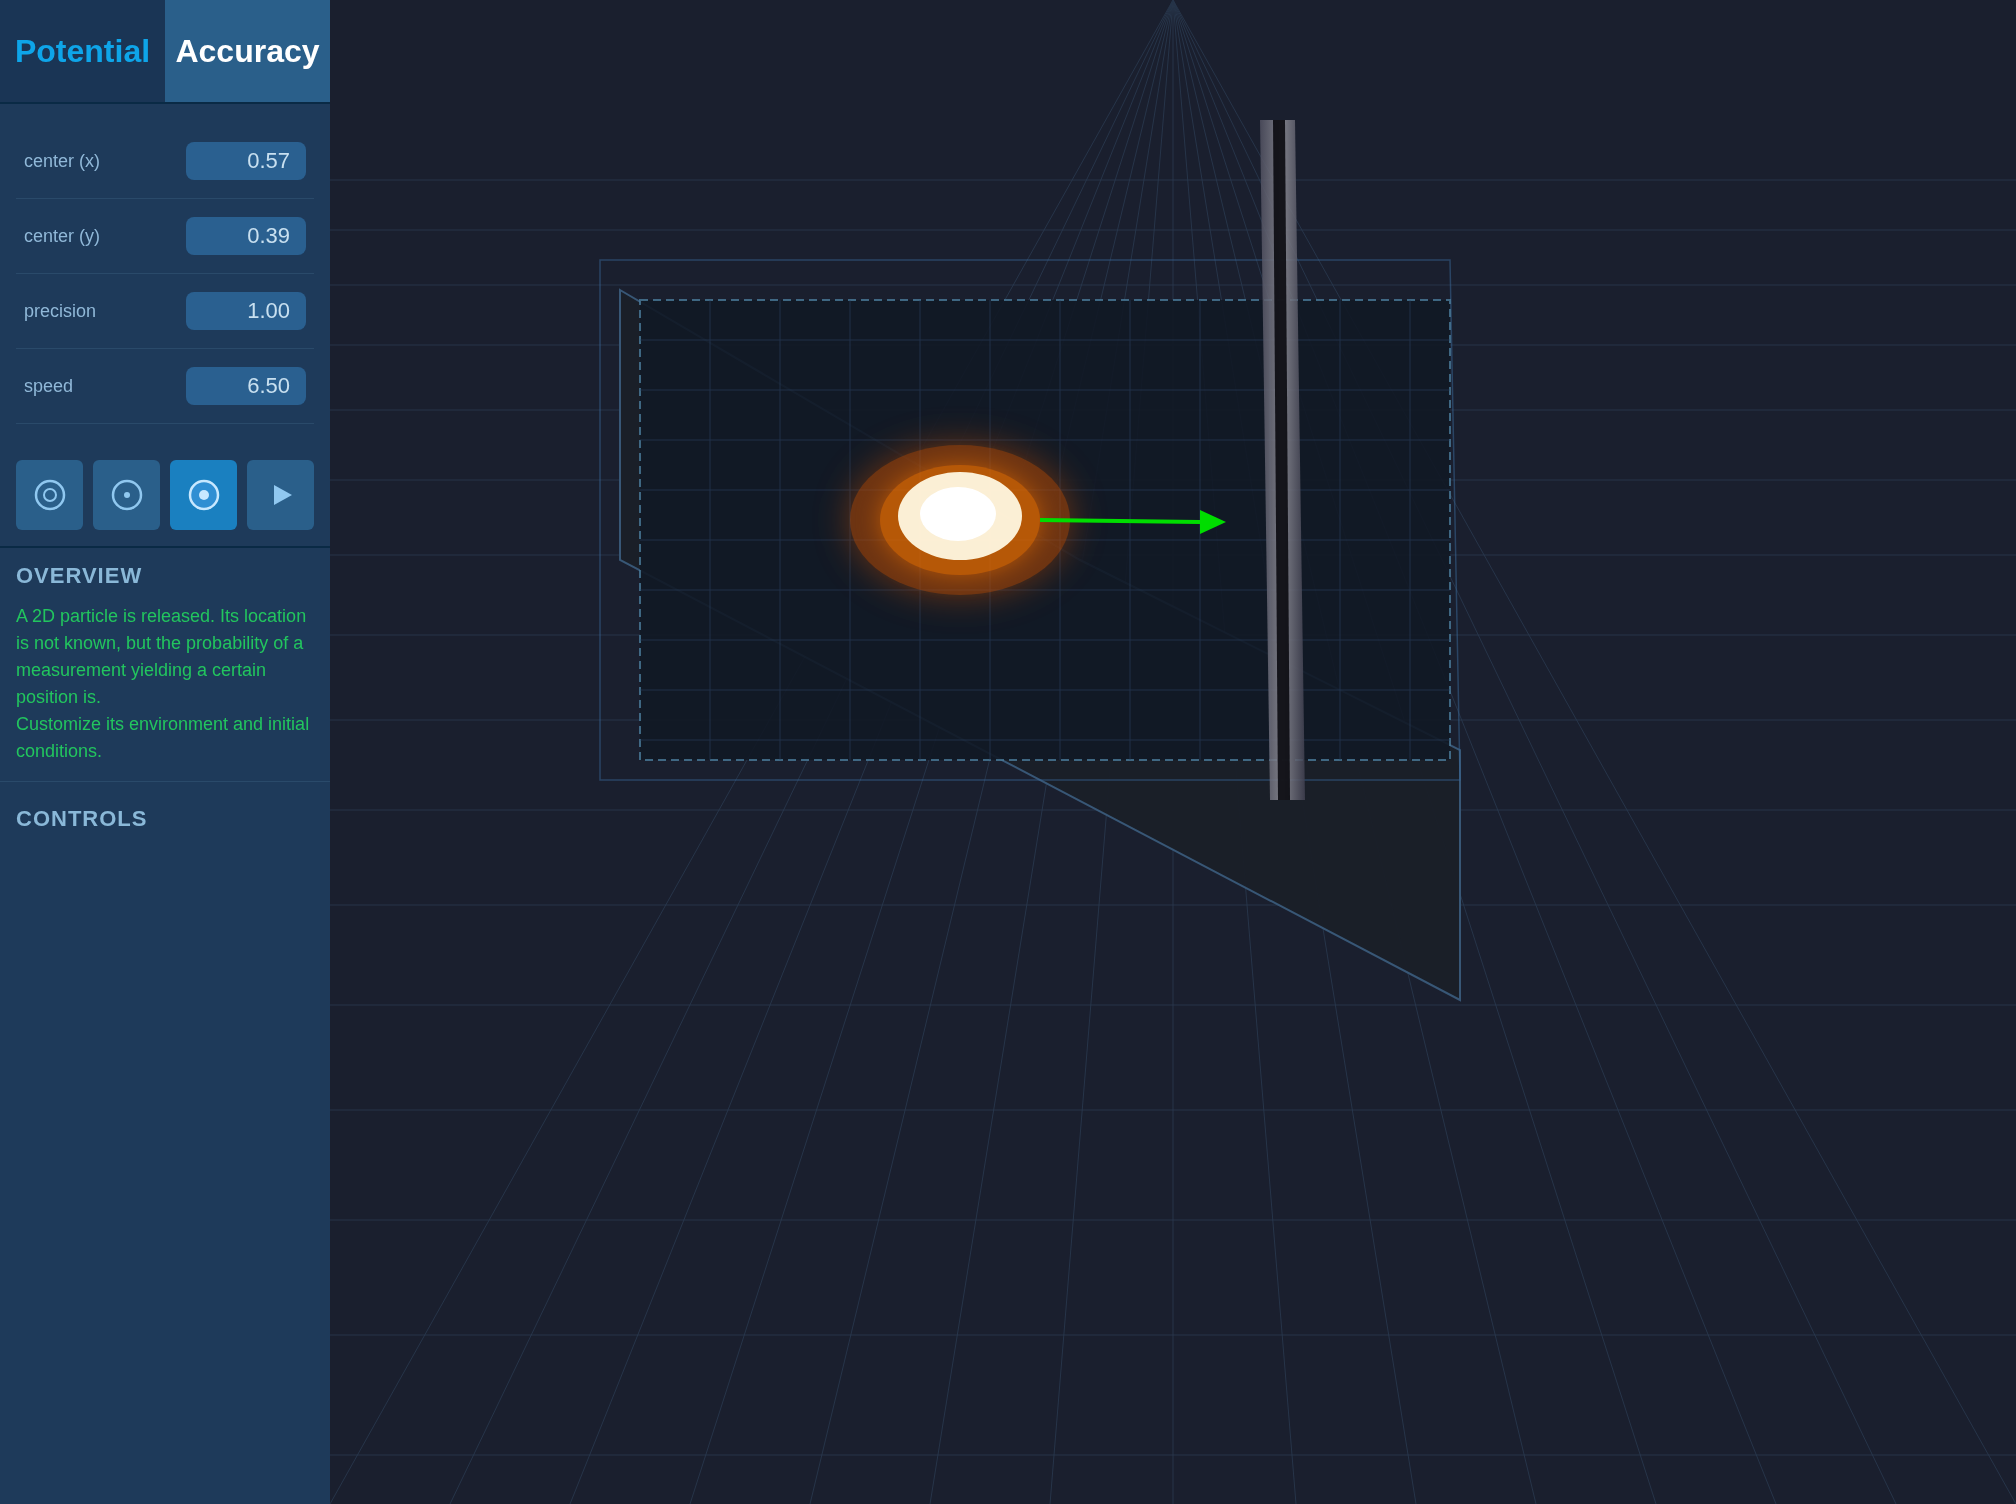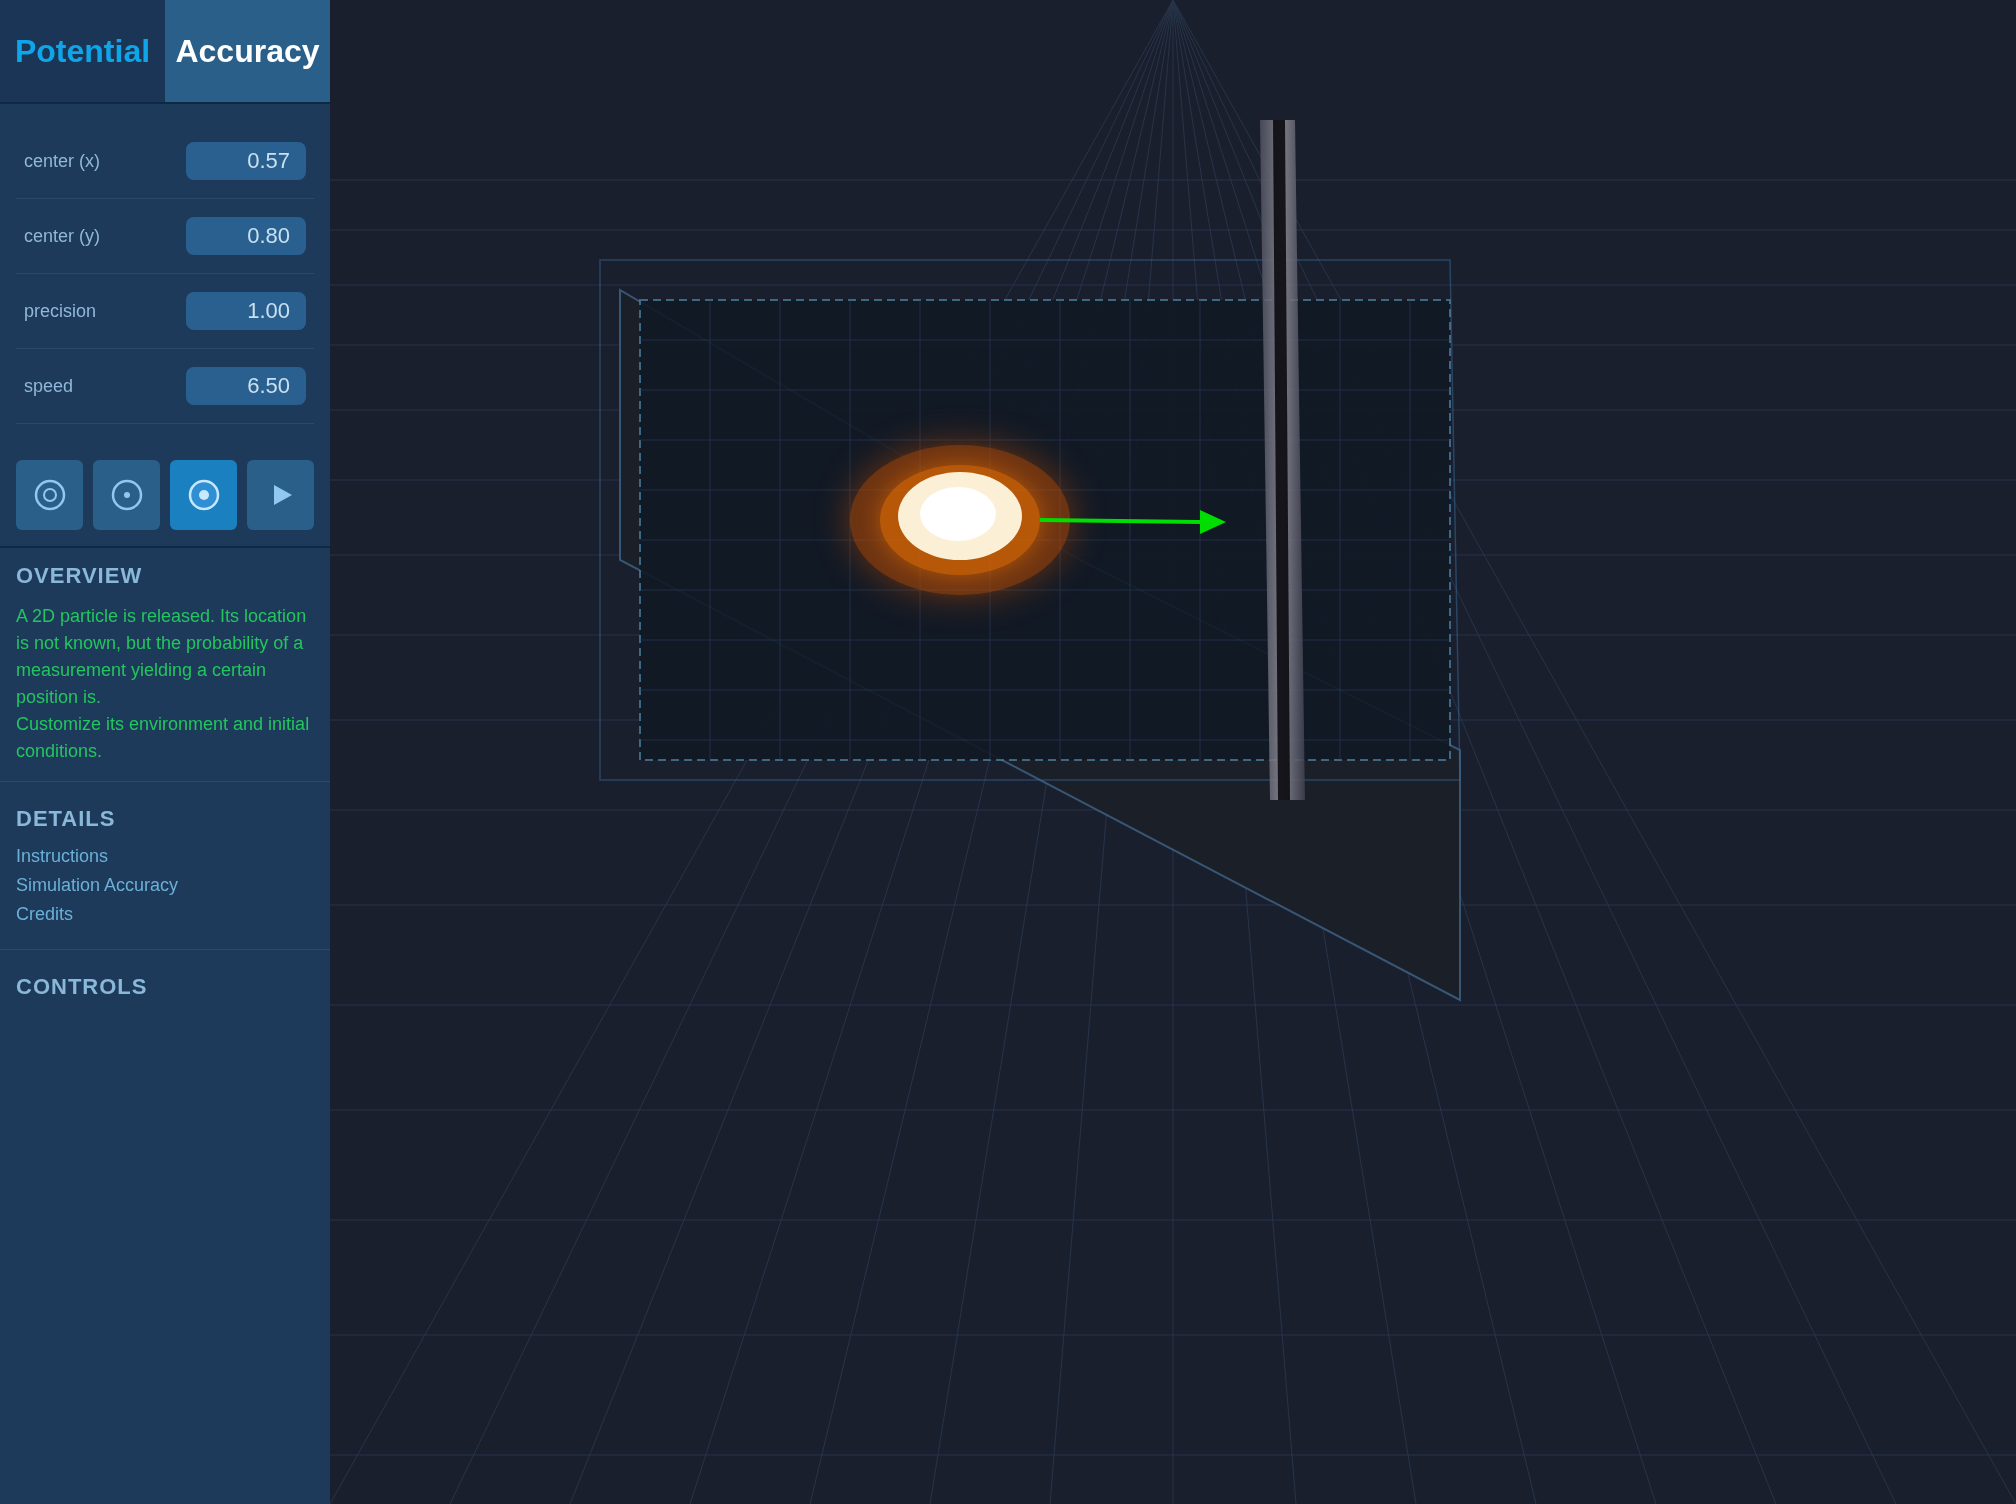--- a/index.html
+++ b/index.html
@@ -167,21 +167,21 @@
     </div>
   </div>
 
   <div id="fields">
     <div class="field-row">
       <span class="field-label">center (x)</span>
       <span class="field-value">0.57</span>
     </div>
     <div class="field-row">
       <span class="field-label">center (y)</span>
-      <span class="field-value">0.80</span>
+      <span class="field-value">0.39</span>
     </div>
     <div class="field-row">
       <span class="field-label">precision</span>
       <span class="field-value">1.00</span>
     </div>
     <div class="field-row">
       <span class="field-label">speed</span>
       <span class="field-value">6.50</span>
     </div>
   </div>
@@ -212,26 +212,20 @@
     </button>
   </div>
 
   <div id="overview">
     <div class="section-title">OVERVIEW</div>
     <div class="section-text">
       A 2D particle is released.  Its location is not known, but the probability of a measurement yielding a certain position is.<br>Customize its environment and initial conditions.
     </div>
   </div>
 
-  <div id="details">
-    <div class="section-title">DETAILS</div>
-    <a class="detail-link">Instructions</a>
-    <a class="detail-link">Simulation Accuracy</a>
-    <a class="detail-link">Credits</a>
-  </div>
 
   <div id="controls">
     <div class="section-title">CONTROLS</div>
   </div>
 </div>
 
 <div id="viewport">
   <svg id="scene-svg" viewBox="0 0 1686 1504" xmlns="http://www.w3.org/2000/svg">
 
     <rect width="1686" height="1504" fill="#1a1f2e"></rect>

